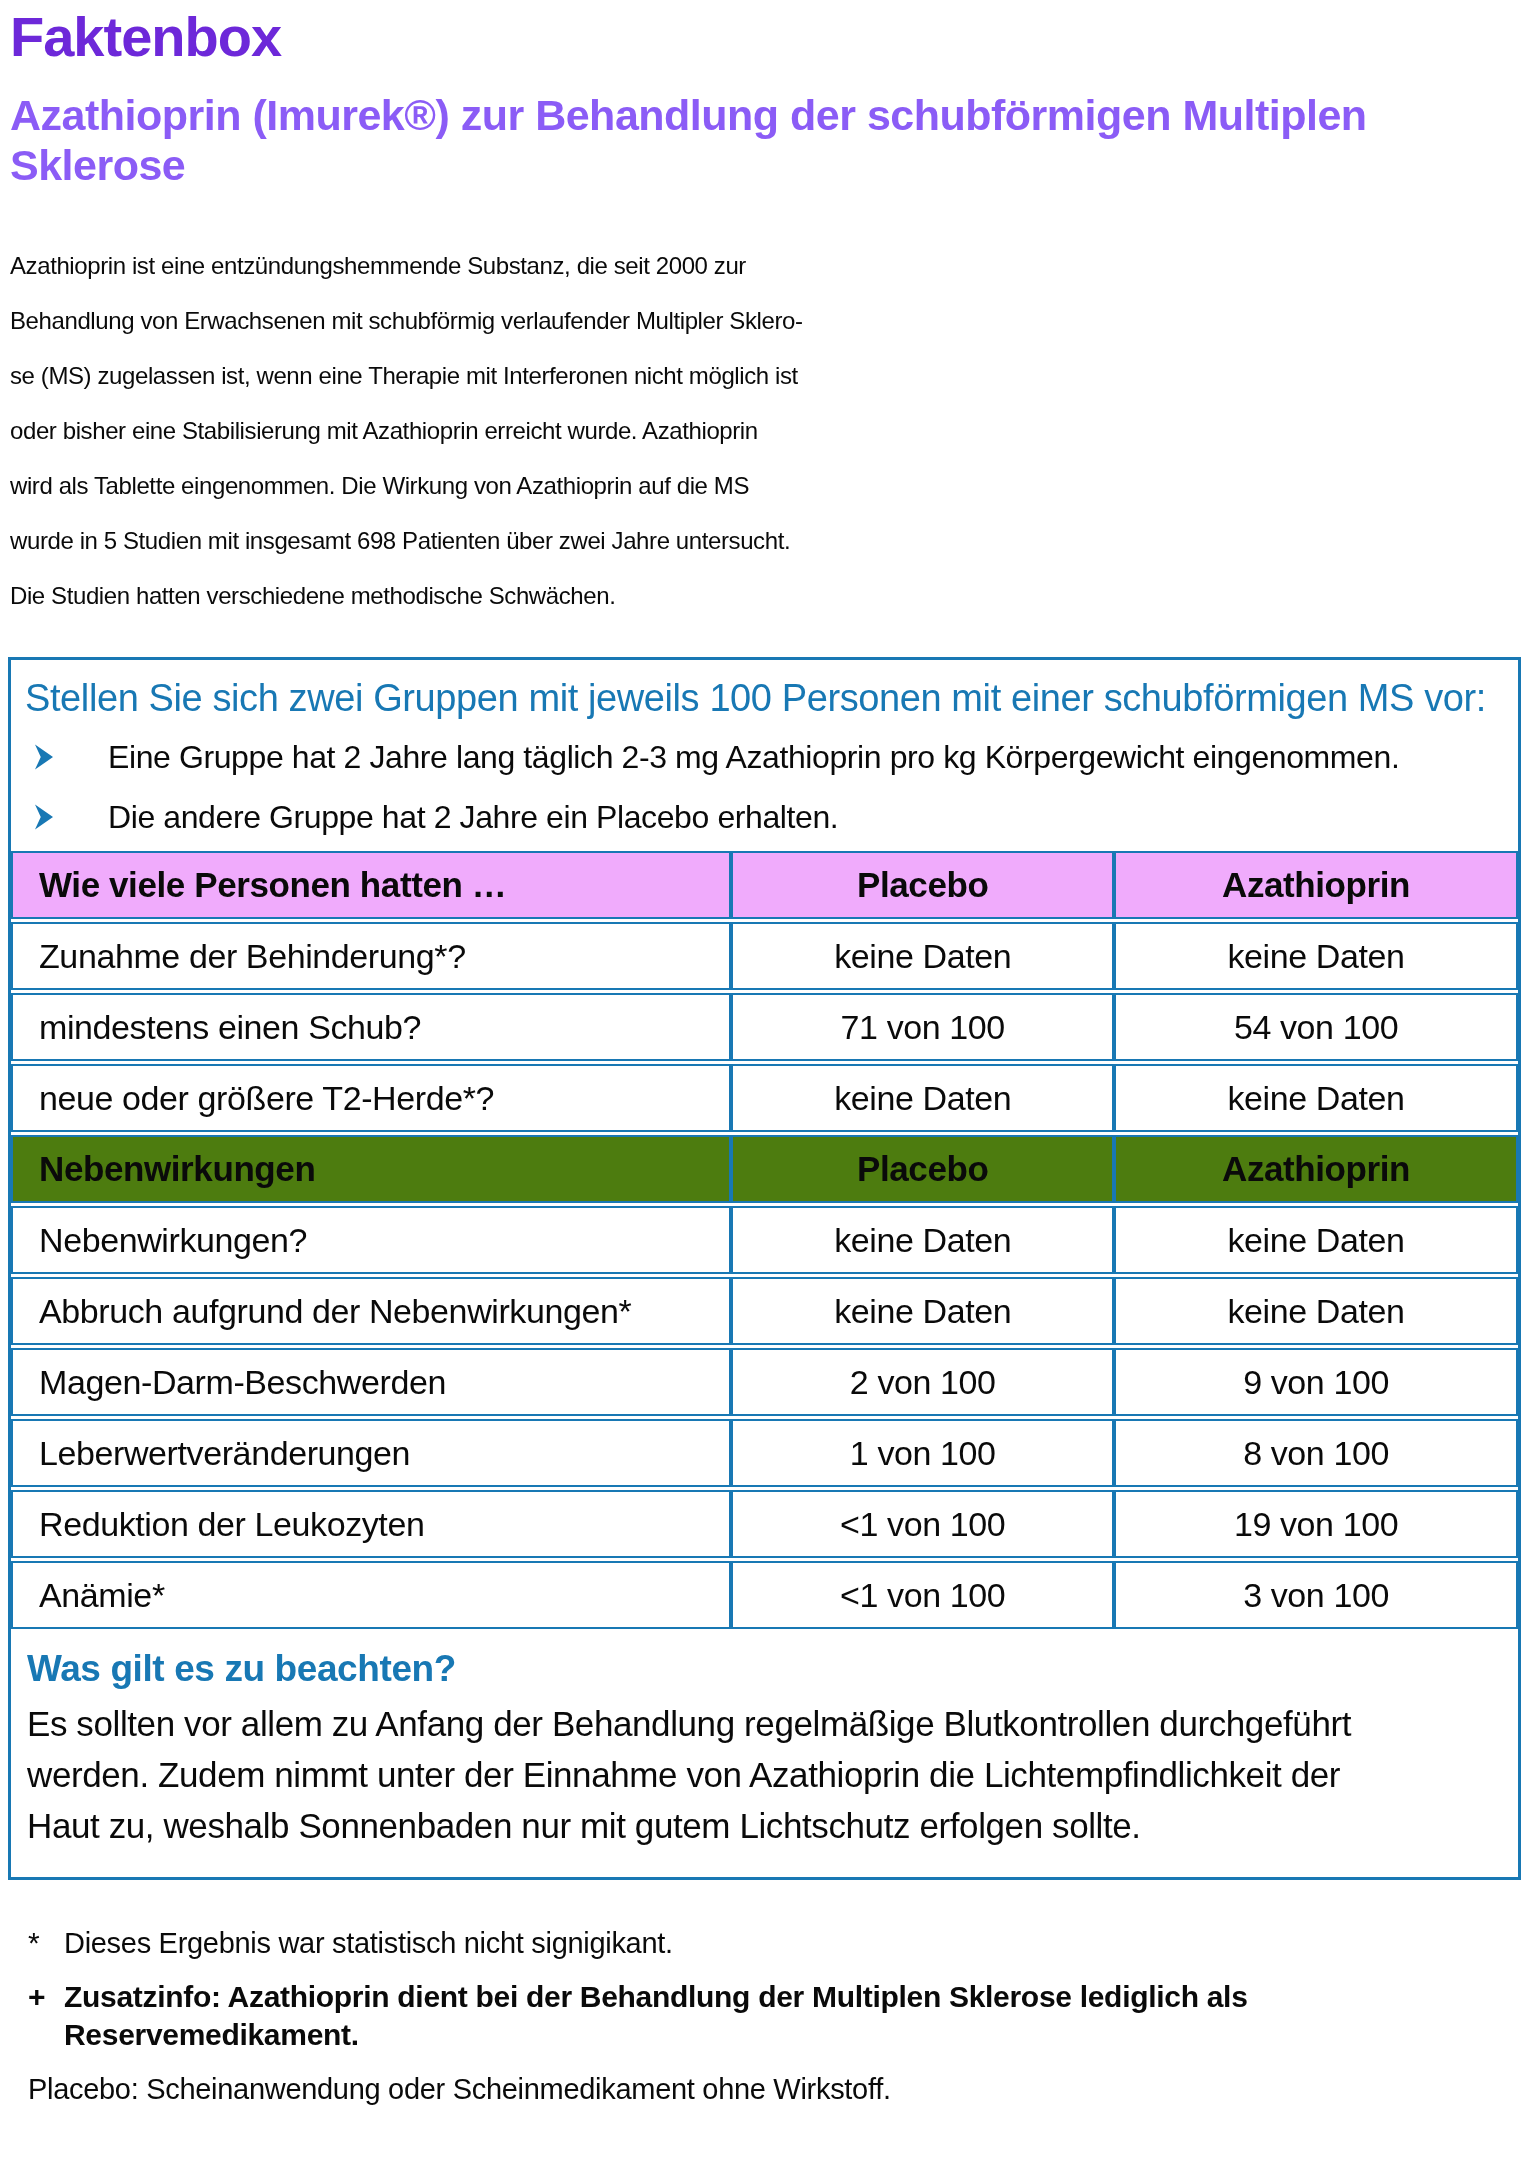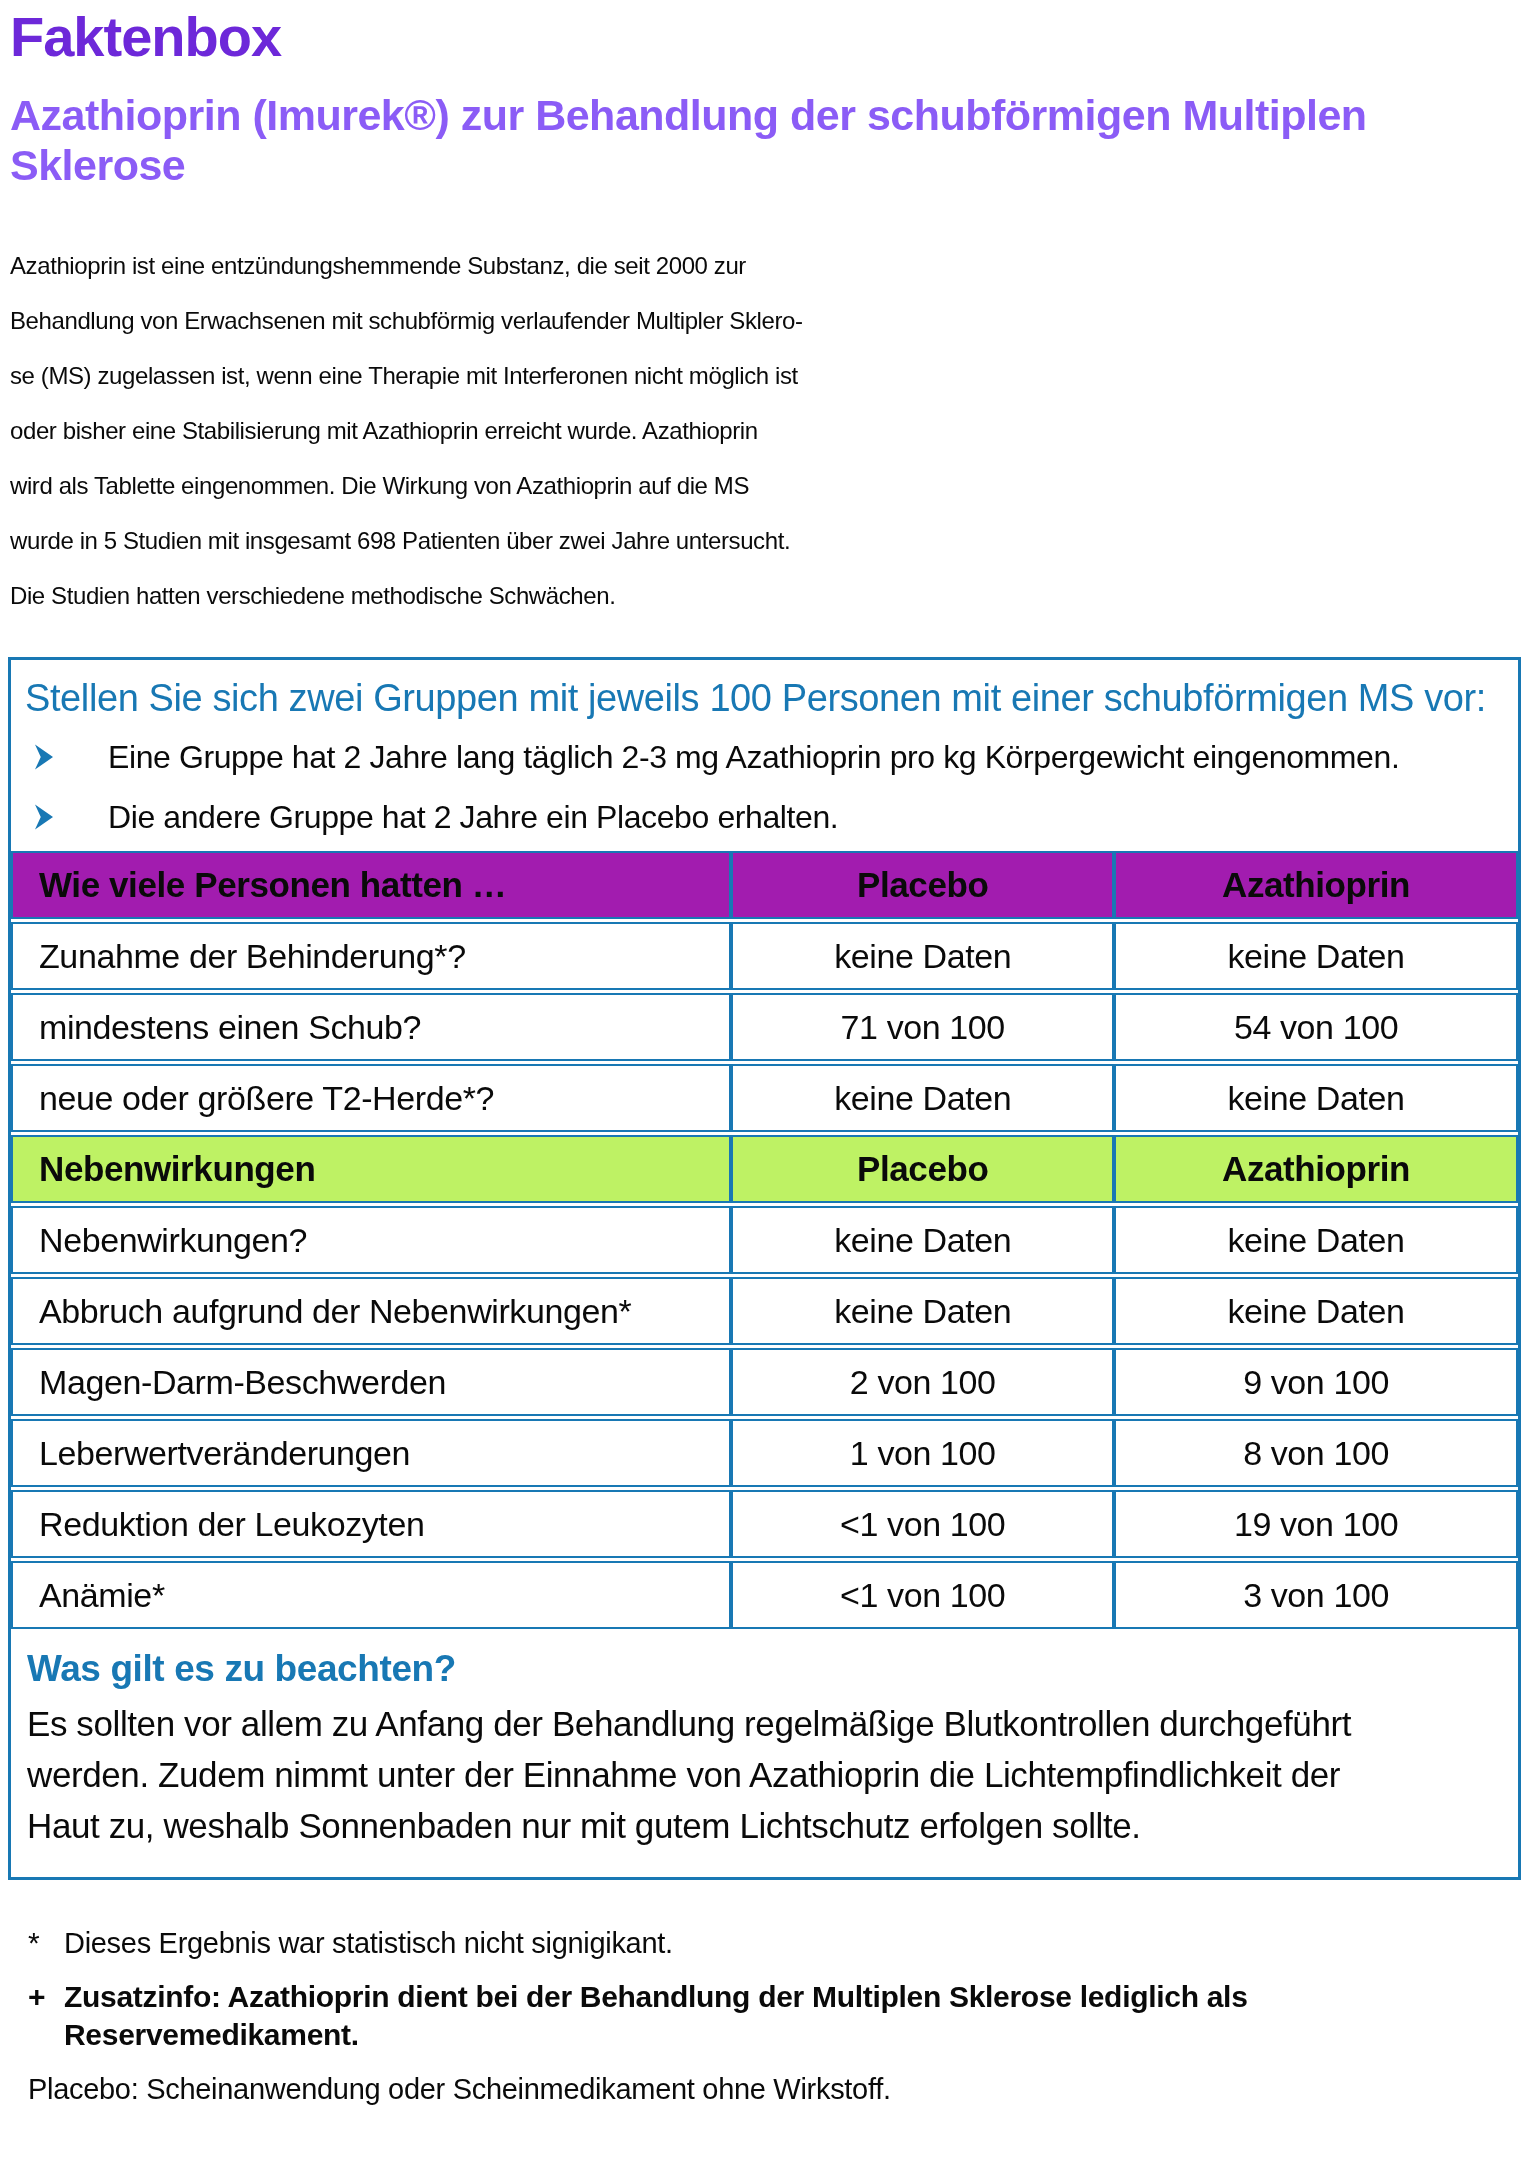--- a/index.html
+++ b/index.html
@@ -79,22 +79,22 @@
   }
   table.facts td {
     border: 2px solid #1878b4;
     font-size: 34px;
     letter-spacing: -0.4px;
     height: 68px;
   }
   td.c-label { width: 47.8%; text-align: left;  padding: 10px 10px 10px 26px; }
   td.c-val   { width: 25.4%; text-align: center; padding: 10px 6px; }
   td.c-val2  { text-align: center; padding: 10px 6px; }
-  tr.row-head-blue td  { background: #a21caf; font-weight: bold; font-size: 35px; }
-  tr.row-head-beige td { background: #bef264; font-weight: bold; font-size: 35px; }
+  tr.row-head-blue td  { background: #f0abfc; font-weight: bold; font-size: 35px; }
+  tr.row-head-beige td { background: #4d7c0f; font-weight: bold; font-size: 35px; }
 
   
   .notes { padding: 14px 20px 26px 16px; }
   .notes-heading {
     color: #1878b4;
     font-weight: bold;
     font-size: 37px;
     line-height: 46px;
     letter-spacing: -0.4px;
   }

